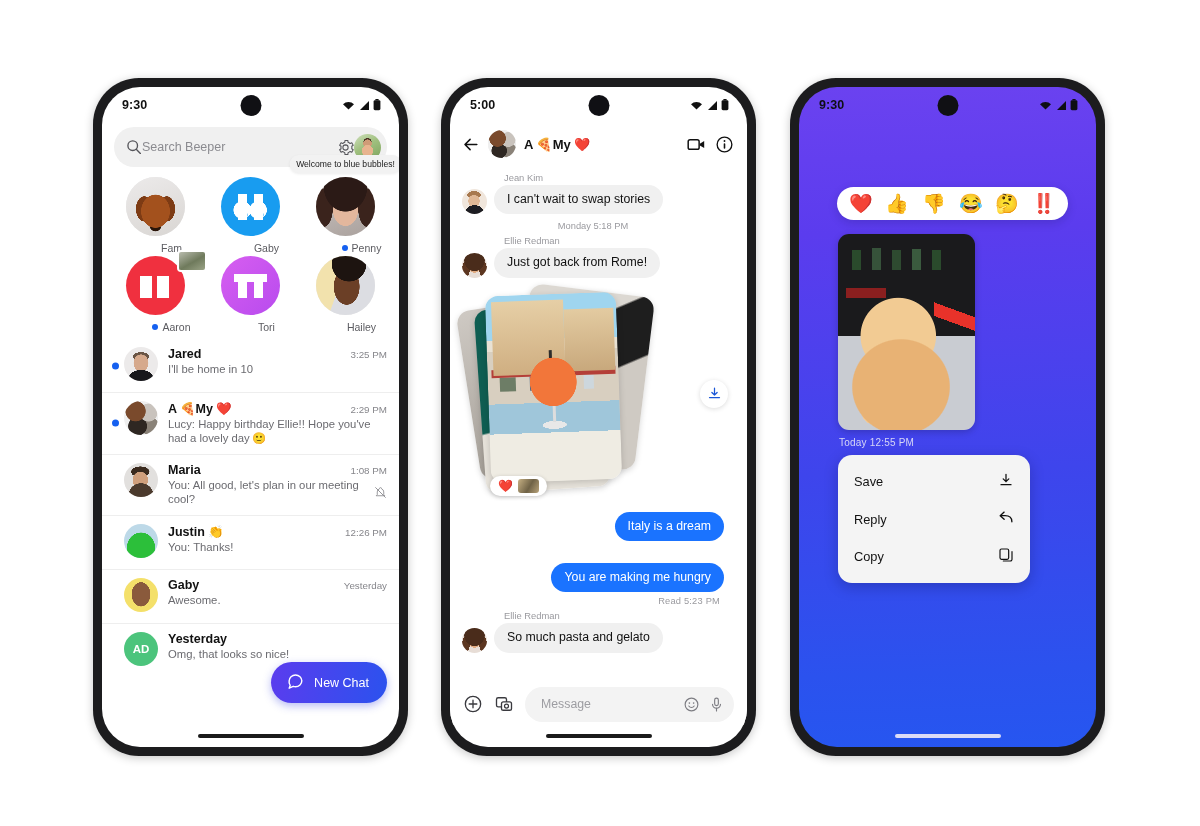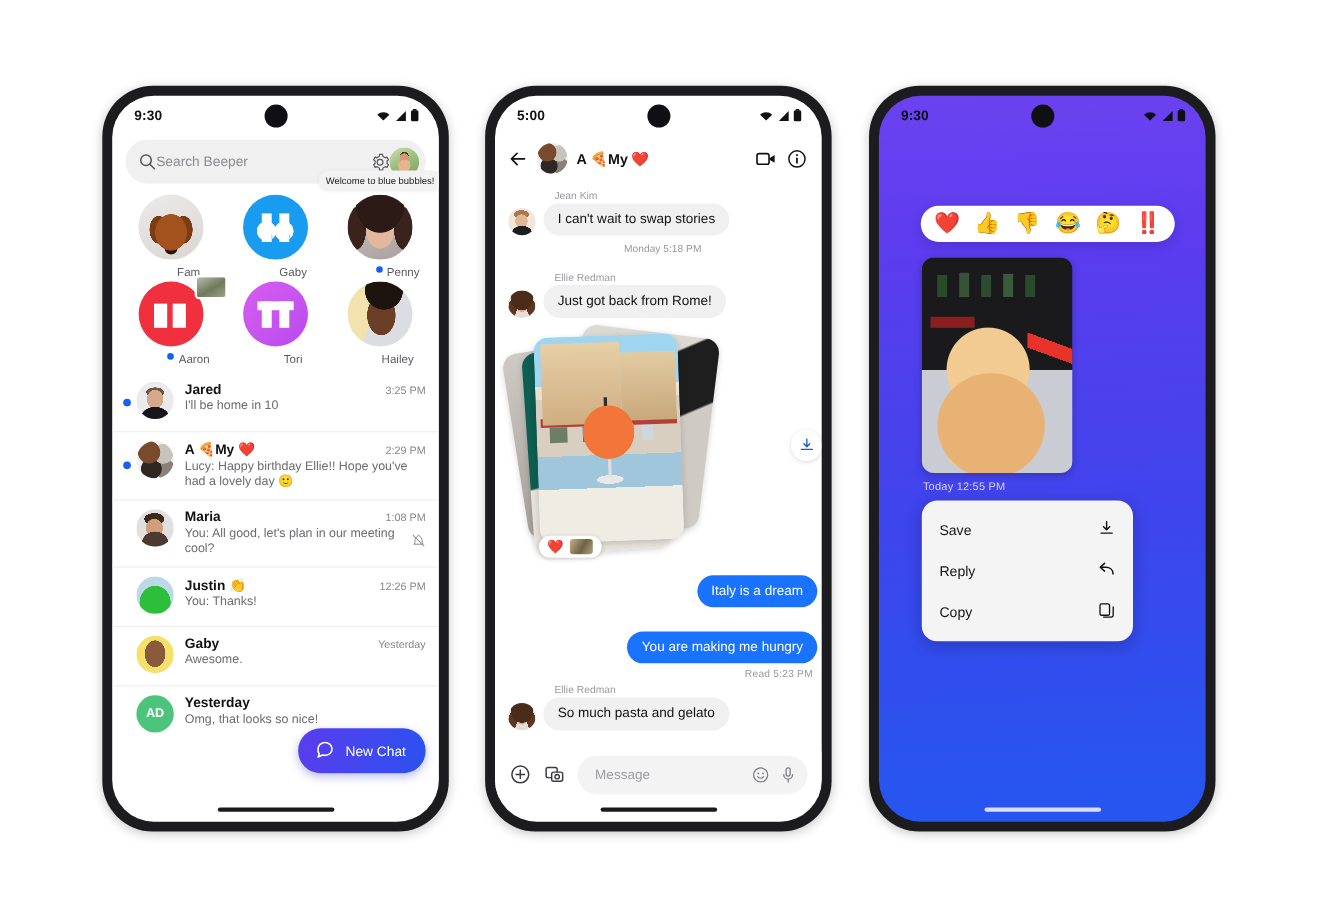--- a/index.html
+++ b/index.html
@@ -72,21 +72,21 @@
     display: grid; grid-template-columns: repeat(3, 1fr);
     row-gap: 2px; padding: 10px 6px 4px 6px;
   }
   .fav { display: flex; flex-direction: column; align-items: center; position: relative; }
   .fav-av {
     width: 59px; height: 59px; border-radius: 50%;
     overflow: hidden; position: relative; background: #e8e8e8;
   }
   .fav-name {
     margin-top: 6px; font-size: 10.5px; color: #5b5b60;
-    display: flex; align-items: flex-start; gap: 4px; white-space: nowrap; padding-left: 32px;
+    display: flex; align-items: center; gap: 4px; white-space: nowrap; padding-left: 32px;
   }
   .dot-unread { width: 6px; height: 6px; border-radius: 50%; background: #1560f0; flex: none; }
   .tooltip {
     position: absolute; top: -22px; left: 50%; transform: translateX(-50%);
     background: #f2f2f2; border-radius: 10px;
     padding: 4px 7px; font-size: 8.6px; line-height: 1.2; color: #1a1a1a;
     text-align: center; white-space: nowrap; z-index: 5;
     box-shadow: 0 1px 3px rgba(0,0,0,.08);
   }
   .badge-overlay {
@@ -139,32 +139,32 @@
   .homebar.light { background: #dcdcf6; }
 
   
   .chathdr {
     display: flex; align-items: center; gap: 8px;
     padding: 8px 13px 8px 11px; height: 46px;
   }
   .chathdr-title { font-size: 13px; font-weight: bold; color: #111; flex: 1; display: flex; align-items: center; gap: 2px; white-space: nowrap; }
   .grp-av { width: 28px; height: 28px; border-radius: 50%; position: relative; flex: none; overflow: hidden; background: #eee; }
 
-  .thread { padding: 2px 4px 0 12px; position: relative; }
+  .thread { padding: 2px 23px 0 12px; position: relative; }
   .msg-sender { font-size: 9.4px; color: #9a9a9f; margin: 3px 0 2px 42px; }
   .msg-in { display: flex; align-items: flex-end; gap: 7px; margin-bottom: 3px; }
   .msg-av { width: 25px; height: 25px; border-radius: 50%; overflow: hidden; flex: none; position: relative; }
   .bub {
     border-radius: 17px; padding: 7px 13px; font-size: 12.3px; line-height: 1.25;
     max-width: 200px;
   }
   .bub.in { background: #f0f0f0; color: #111; }
   .bub.out { background: #1a73ff; color: #fff; margin-top: 18px; }
   .msg-out { display: flex; justify-content: flex-end; margin-bottom: 4px; }
-  .daystamp { text-align: center; font-size: 9.3px; color: #9a9a9f; margin: 7px 0 15px; }
+  .daystamp { text-align: center; font-size: 9.3px; color: #9a9a9f; margin: 7px 0 4px; }
   .readstamp { text-align: right; font-size: 9.3px; color: #9a9a9f; margin: 1px 4px 4px 0; letter-spacing: .2px; }
 
   
   .photostack { position: relative; height: 208px; margin: 6px 0 2px 0; }
   .photostack .card { position: absolute; border-radius: 13px; overflow: hidden; box-shadow: 0 2px 6px rgba(0,0,0,.17); }
   .react-pill {
     position: absolute; left: 28px; bottom: -4px;
     background: #fff; border-radius: 13px; padding: 3px 8px;
     display: flex; align-items: center; gap: 5px; font-size: 12px;
     box-shadow: 0 1px 4px rgba(0,0,0,.2); z-index: 9;

